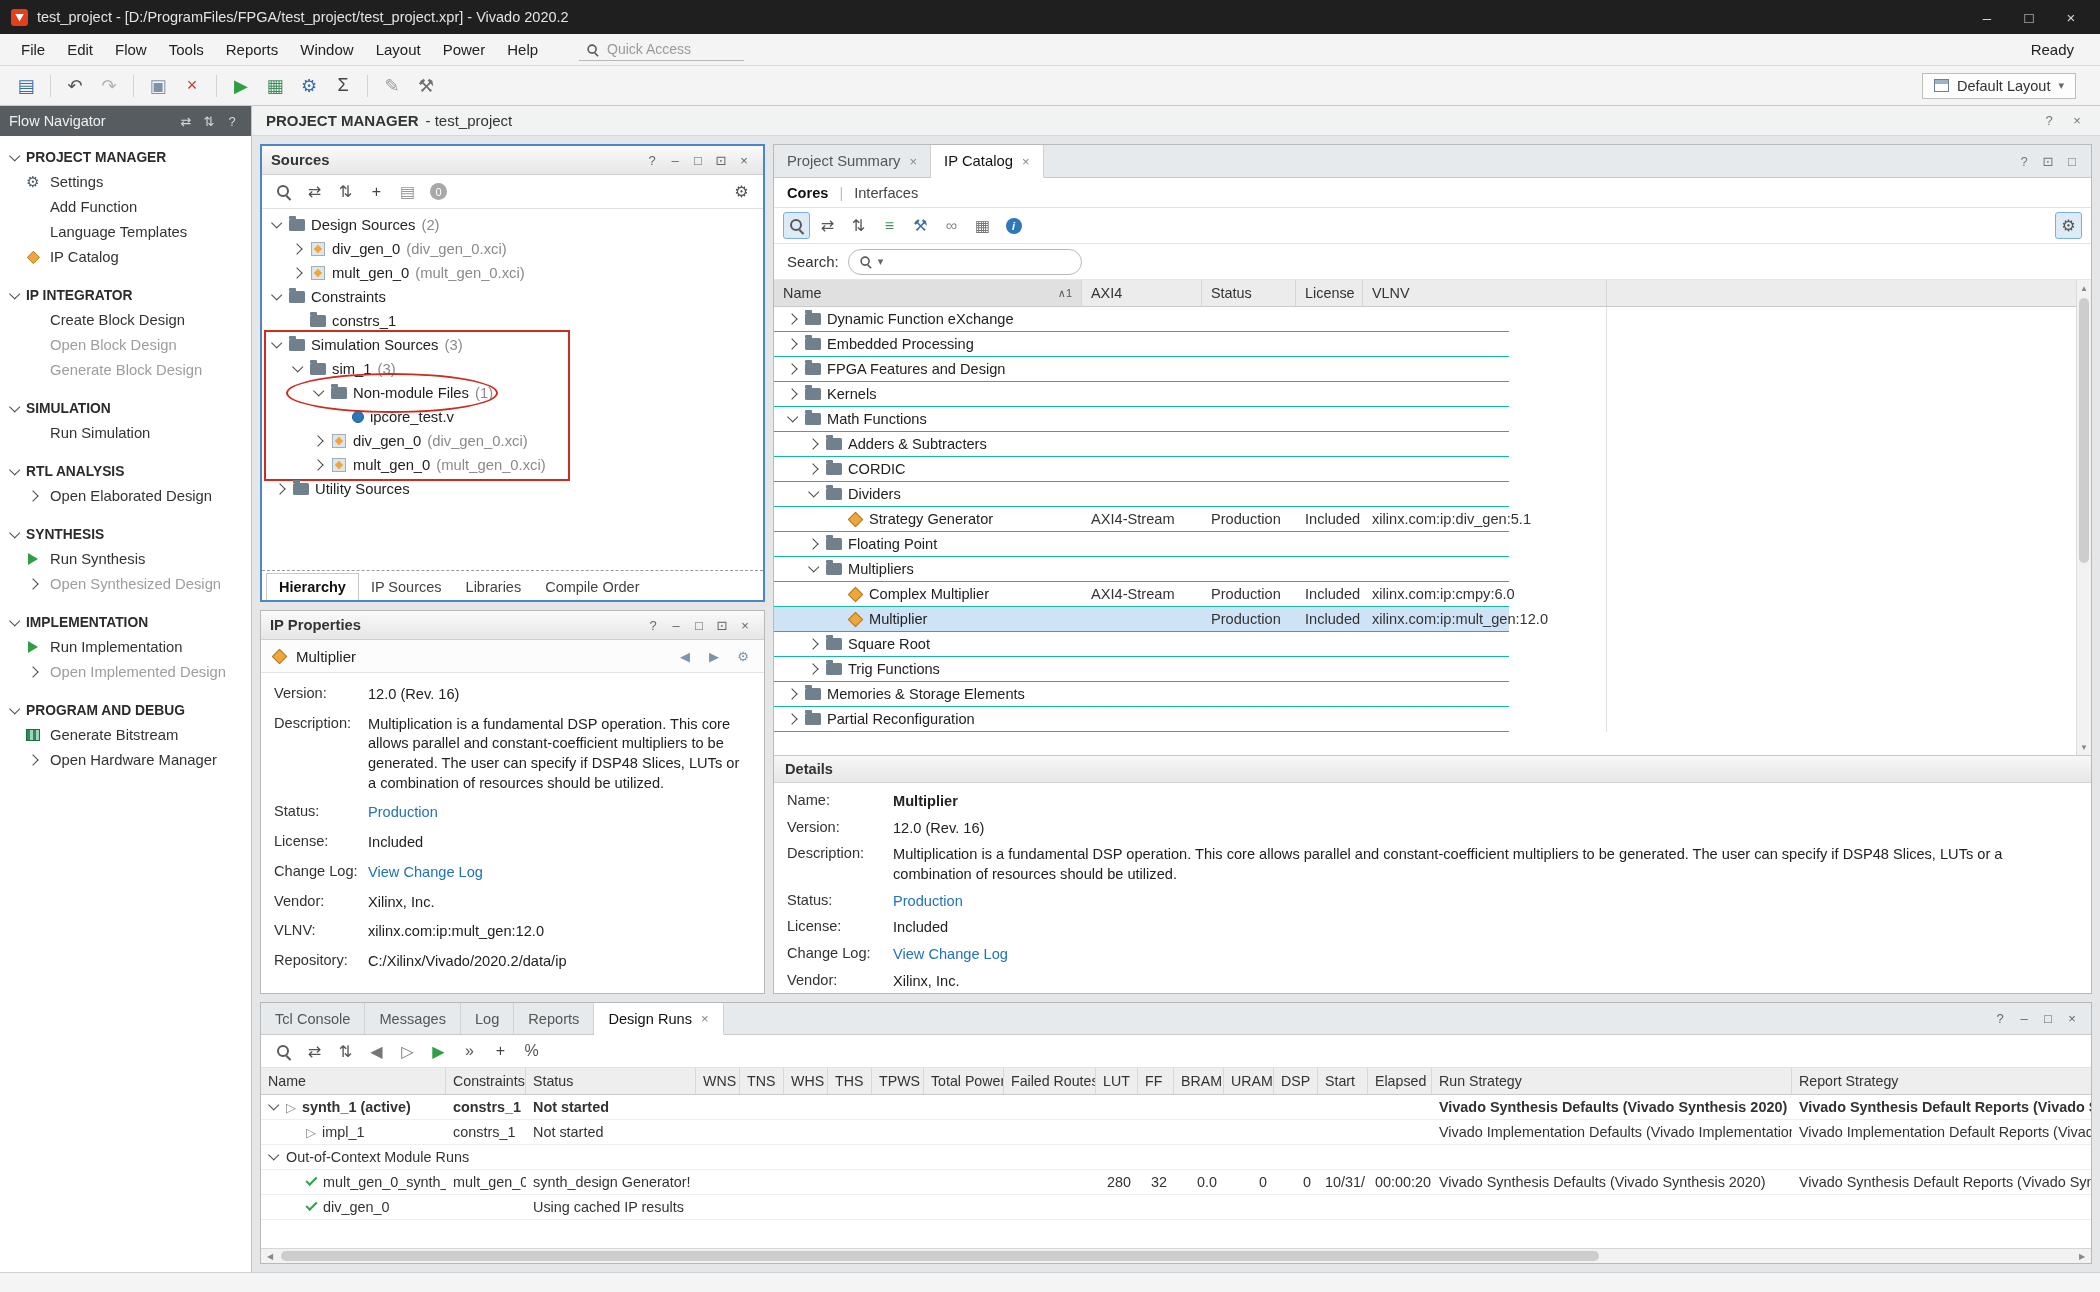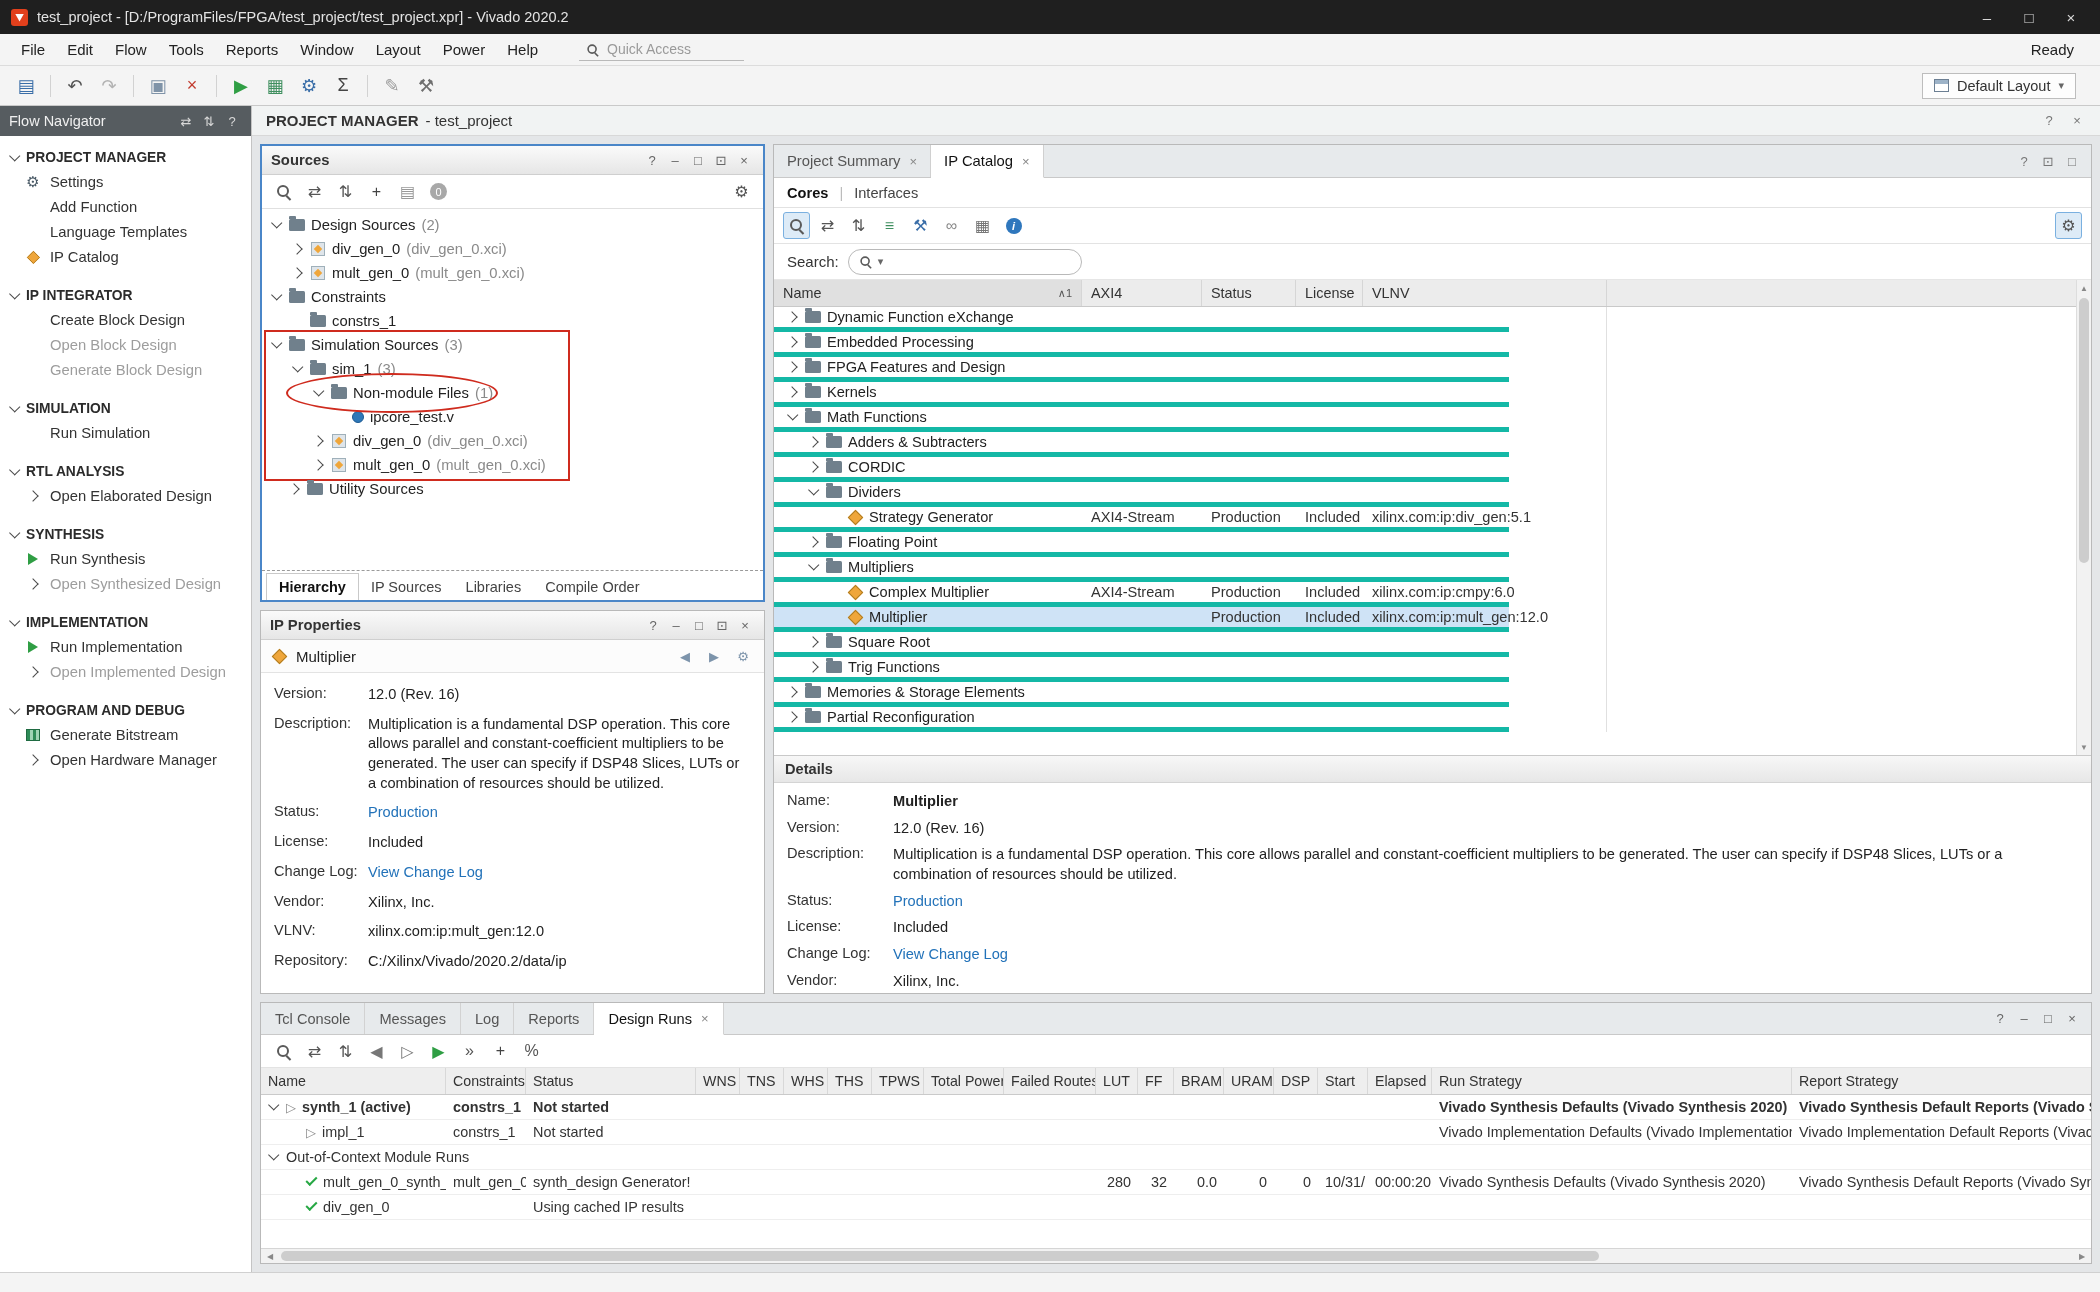--- a/index.html
+++ b/index.html
@@ -136,21 +136,21 @@
   .cat-toolbar{height:36px;flex:0 0 auto;display:flex;align-items:center;gap:4px;padding:0 9px;border-bottom:1px solid #e3e3e3}
   .cat-toolbar .ibtn:first-child{border:1px solid #7ab0e0;background:#ddebf7;border-radius:3px}
   .search-row{height:36px;flex:0 0 auto;display:flex;align-items:center;gap:9px;padding:0 13px;border-bottom:1px solid #e6e6e6}
   .search-box{width:234px;height:26px;border:1px solid #b9b9b9;border-radius:13px;display:flex;align-items:center;padding:0 9px;gap:5px;background:#fff;color:#999}
   .cat-table{flex:1;position:relative;overflow:hidden}
   .cat-header{display:flex;height:27px;background:#ececec;border-bottom:1px solid #c9c9c9;font-size:14.4px;color:#333}
   .chcell{display:flex;align-items:center;padding:0 9px;border-right:1px solid #d6d6d6;flex:0 0 auto;overflow:hidden;white-space:nowrap}
   .chcell.sorted{background:#e0e0e0}
   .sortmark{margin-left:auto;font-size:11px;color:#555;padding-left:6px}
   .cat-body{width:833px;border-right:1px solid #e0e0e0}
-  .crow{display:flex;height:25px;align-items:center;border-bottom:5px solid #14b8a6;width:735px}
+  .crow{display:flex;height:25px;align-items:center;border-bottom:1px solid #14b8a6;width:735px}
   .crow.selected{background:var(--selection-blue,#cfe3f6)}
   .ccell{height:100%;display:flex;align-items:center;padding:0 9px;font-size:14.6px;overflow:hidden;white-space:nowrap;flex:0 0 auto;gap:6px}
   .v-scroll{position:absolute;right:0;top:0;bottom:0;width:15px;background:#f2f2f2;border-left:1px solid #ddd}
   .v-thumb{position:absolute;left:2px;right:2px;top:18px;height:265px;background:#cdcdcd;border-radius:6px}
   .v-arrow{position:absolute;left:0;right:0;height:14px;display:flex;align-items:center;justify-content:center;font-size:8px;color:#888}
   .v-arrow.up{top:1px}.v-arrow.down{bottom:1px}
 
   
   .details{height:238px;flex:0 0 auto;border-top:1px solid #c9c9c9;display:flex;flex-direction:column;overflow:hidden}
   .details-header{height:27px;flex:0 0 auto;background:linear-gradient(#f7f7f7,#e7e7e7);border-bottom:1px solid #d4d4d4;display:flex;align-items:center;padding:0 11px;font-weight:bold;font-size:14.6px}
@@ -548,21 +548,21 @@
                   <span class="tsuffix">(div_gen_0.xci)</span>
                 </div>
                 <div class="trow" style="padding-left: 48px;">
                   <span class="expw">
                     <span class="chev right"></span>
                   </span>
                   <span class="i-ip-src"></span>
                   <span class="tlabel">mult_gen_0</span>
                   <span class="tsuffix">(mult_gen_0.xci)</span>
                 </div>
-                <div class="trow" style="padding-left: 24px;">
+                <div class="trow" style="padding-left: 10px;">
                   <span class="expw">
                     <span class="chev right"></span>
                   </span>
                   <span class="i-folder"></span>
                   <span class="tlabel">Utility Sources</span>
                 </div>
               </div>
             <div class="panel-tabs" id="sources-tabs">
                 <div class="src-tab active">Hierarchy</div>
                 <div class="src-tab">IP Sources</div>

